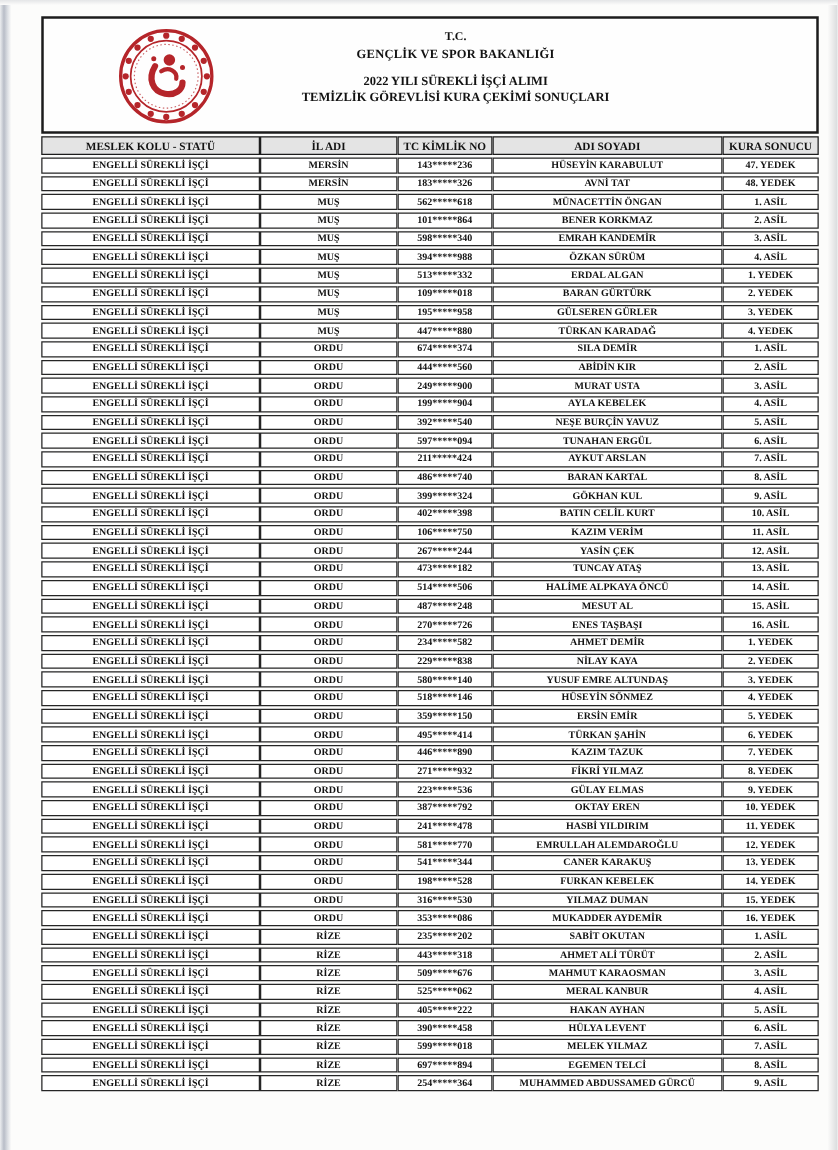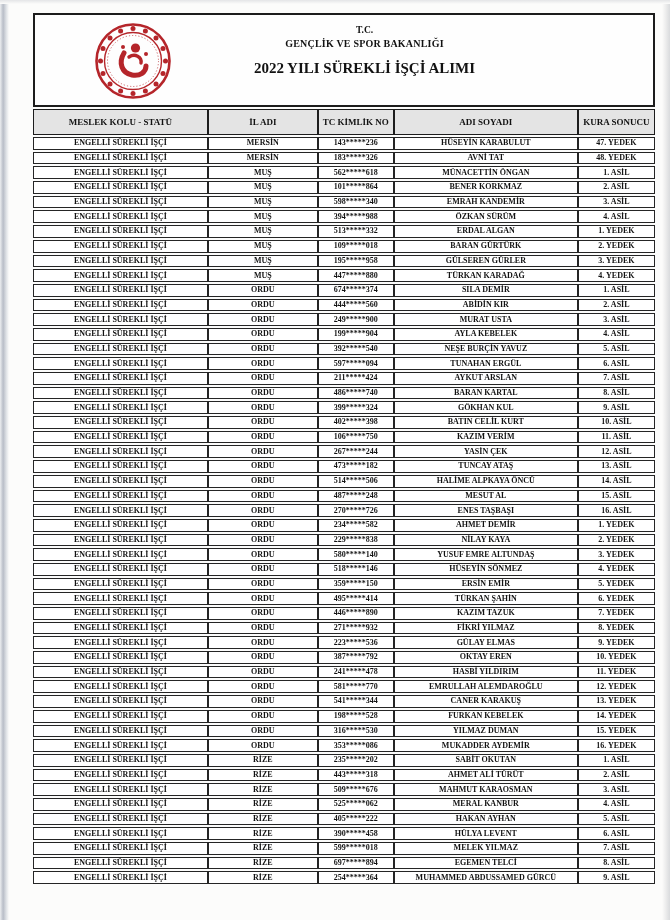--- a/index.html
+++ b/index.html
@@ -35,28 +35,28 @@
     position:absolute;left:58px;top:5px;width:80px;height:82px;
   }
   .title-text{
     position:absolute;left:0;top:9px;width:100%;
     padding-left:41px;box-sizing:border-box;
     text-align:center;font-weight:bold;line-height:1.32;
   }
   .t-small{font-size:9.5px;}
   .t-org{font-size:10px;letter-spacing:.2px;font-family:Liberation Serif, serif;}
   .t-gap{height:9px;}
-  .t-sub{font-size:15px;}
+  .t-sub{font-size:10px;}
   table.results{
     width:622px;table-layout:fixed;
     border-collapse:separate;border-spacing:0 2.5px;
     margin-top:0;
   }
   table.results th{
-    box-sizing:border-box;height:26px;
+    box-sizing:border-box;height:15px;
     border:1.4px solid #1c1c1c;background:#e4e4e4;
     font-size:9px;font-weight:bold;text-align:center;
     padding:0 1px;white-space:nowrap;overflow:hidden;
   }
   table.results td{
     box-sizing:border-box;height:12.7px;
     border:1.1px solid #252525;background:#ffffff;
     font-size:8px;font-weight:bold;line-height:10px;
     text-align:center;padding:0 1px;white-space:nowrap;overflow:hidden;
   }
@@ -103,20 +103,21 @@
           <circle cx="-10" cy="-14" r="2" fill="#b5252a"></circle>
           <circle cx="13" cy="-7" r="2" fill="#b5252a"></circle>
         </g>
       </svg>
     </div>
     <div class="title-text">
       <div class="t-small">T.C.</div>
       <div class="t-org">GENÇLİK VE SPOR BAKANLIĞI</div>
       <div class="t-gap"></div>
       <div class="t-sub">2022 YILI SÜREKLİ İŞÇİ ALIMI</div>
+      <div class="t-sub">TEMİZLİK GÖREVLİSİ KURA ÇEKİMİ SONUÇLARI</div>
     </div>
   </div>
 
   <table class="results">
     <colgroup>
         <col style="width: 28.1%;">
         <col style="width: 17.7%;">
         <col style="width: 12.2%;">
         <col style="width: 29.6%;">
         <col style="width: 12.4%;">

